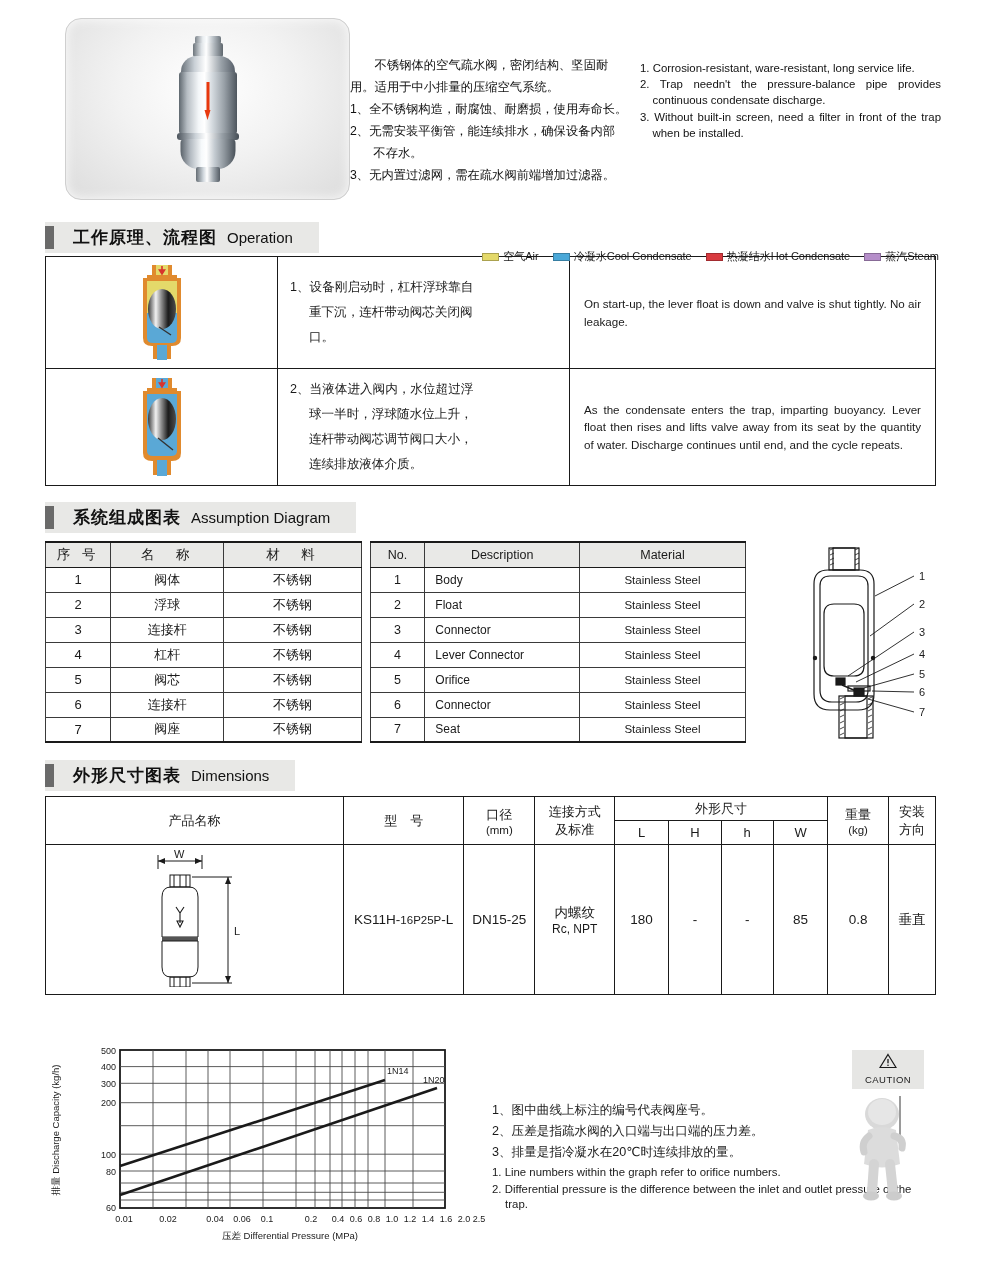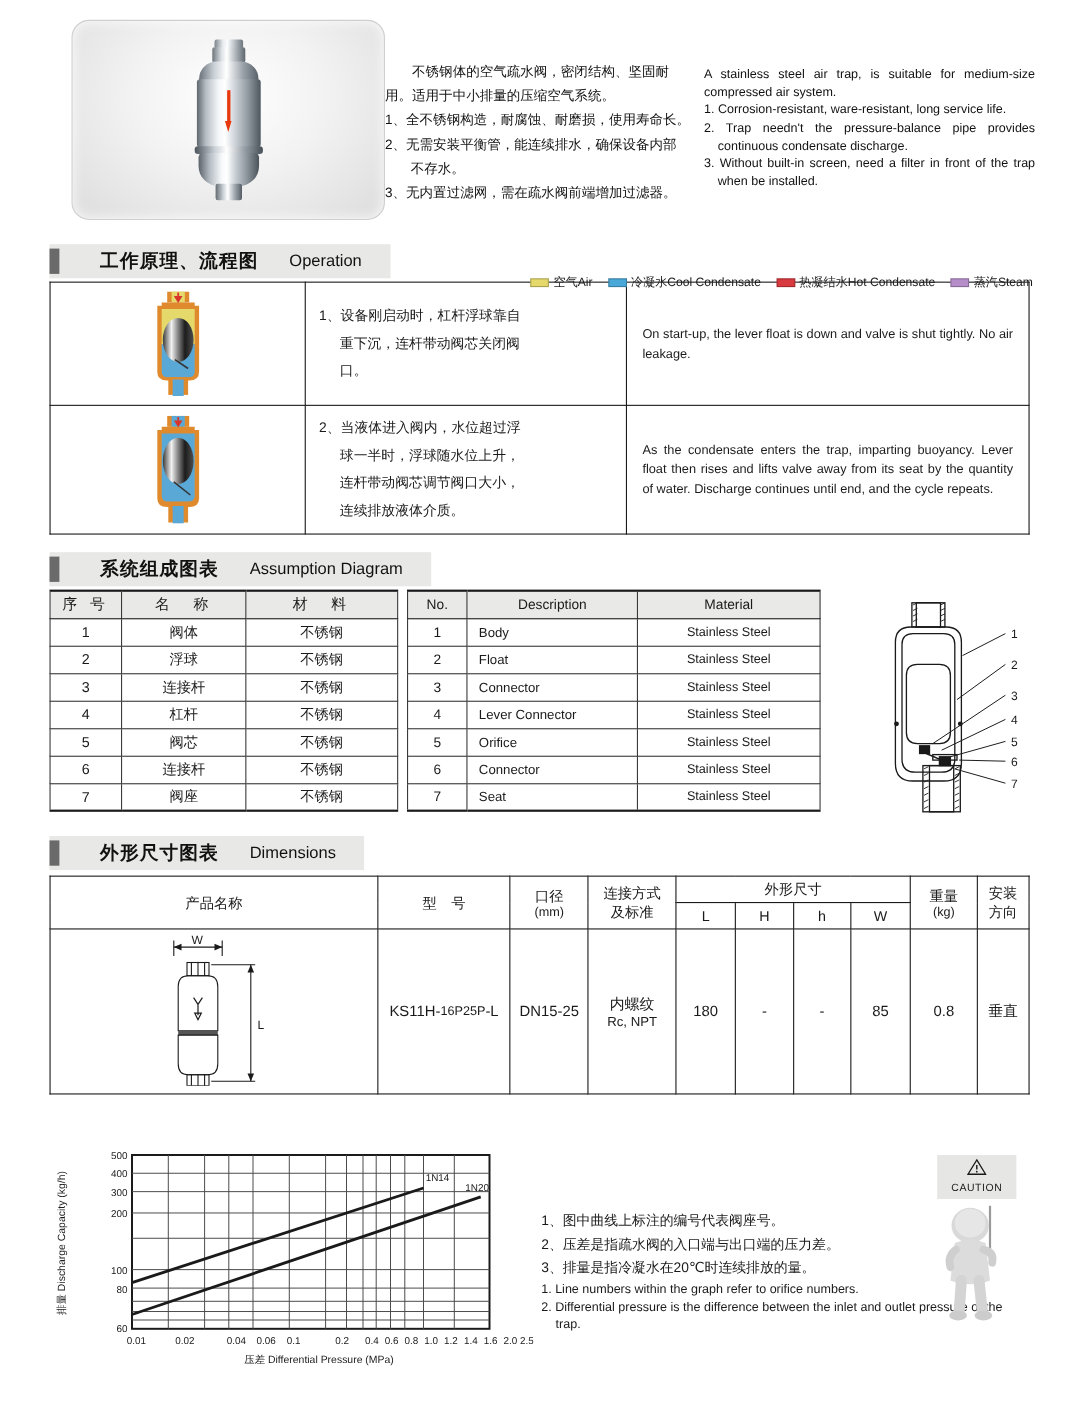--- a/index.html
+++ b/index.html
@@ -59,21 +59,21 @@
   .desc-cn .hang { padding-left:1.05em; text-indent:-1.05em; }
   .desc-cn .cont { padding-left:1.9em; }
   .desc-en { flex:1; font-size:11.4px; line-height:16.2px; padding-top:42px; color:#111; }
   .desc-en p { margin:0; }
   .desc-en .j { text-align: justify; }
   .desc-en .li { padding-left:1.1em; text-indent:-1.1em; }
 
   
   .sect { margin: 0 0 0 45px; display:inline-block; }
   .sect-bar {
-    display:inline-flex; align-items:center; gap:28px;
+    display:inline-flex; align-items:center; gap:10px;
     background:#e8e8e6; padding:4px 26px 4px 0;
     position:relative;
   }
   .sect-bar::before {
     content:""; display:inline-block; width:9px; height:23px; background:#6a6a6a; margin-right:9px;
   }
   .sect-cn { font-size:17px; font-weight:bold; letter-spacing:1px; color:#111; }
   .sect-en { font-size:15px; color:#111; }
 
   .legend { position:absolute; right:42px; display:flex; gap:14px; align-items:center; font-size:11px; }
@@ -86,21 +86,21 @@
   .op-table td { border:1px solid #1a1a1a; vertical-align:middle; }
   .op-pic { width:232px; text-align:center; padding:8px 0; }
   .op-cn { width:292px; font-size:12.6px; line-height:25px; padding:8px 14px 8px 12px; }
   .op-cn .hang { padding-left:1.5em; text-indent:-1.5em; }
   .op-en { font-size:11.6px; line-height:17.5px; padding:8px 14px; text-align:justify; }
 
   
   .cut { display:block; margin:0 auto; }
 
   
-  .parts-wrap { margin: 6px 0 0 45px; display:flex; gap:8px; align-items:flex-start; }
+  .parts-wrap { margin: 6px 0 0 45px; display:flex; gap:8px; align-items:center; }
   .ptab { border-collapse:collapse; }
   .ptab th, .ptab td { border:1px solid #3a3a3a; height:25px; font-weight:normal; text-align:center; }
   .ptab thead th { background:#e9e9e7; font-size:13px; }
   .ptab tbody td { font-size:12.5px; }
   .ptab.cn thead th { font-size:13.5px; letter-spacing:4px; }
   .ptab.cn { width:330px; }
   .ptab.cn col.c1 { width:68px; } .ptab.cn col.c2 { width:118px; } .ptab.cn col.c3 { width:144px; }
   .ptab.en { width:392px; }
   .ptab.en col.c1 { width:48px; } .ptab.en col.c2 { width:136px; } .ptab.en col.c3 { width:146px; }
   .ptab.en thead th { font-size:12.5px; }
@@ -160,21 +160,20 @@
     <div class="desc-cn">
       <p class="ind">不锈钢体的空气疏水阀，密闭结构、坚固耐</p>
       <p>用。适用于中小排量的压缩空气系统。</p>
       <p class="hang"><span>1、</span><span>全不锈钢构造，耐腐蚀、耐磨损，使用寿命长。</span></p>
       <p class="hang"><span>2、</span><span>无需安装平衡管，能连续排水，确保设备内部</span></p>
       <p class="cont">不存水。</p>
       <p class="hang"><span>3、</span><span>无内置过滤网，需在疏水阀前端增加过滤器。</span></p>
     </div>
 
     <div class="desc-en">
-      <p class="j">A stainless steel air trap, is suitable for medium-size compressed air system.</p>
       <p class="li">1. Corrosion-resistant, ware-resistant, long service life.</p>
       <p class="li j">2. Trap needn't the pressure-balance pipe provides continuous condensate discharge.</p>
       <p class="li j">3. Without built-in screen, need a filter in front of the trap when be installed.</p>
     </div>
   </div>
 
   <div style="position:relative; margin-top:22px; height:28px;">
     <div class="sect">
       <span class="sect-bar">
         <span class="sect-cn">工作原理、流程图</span>

